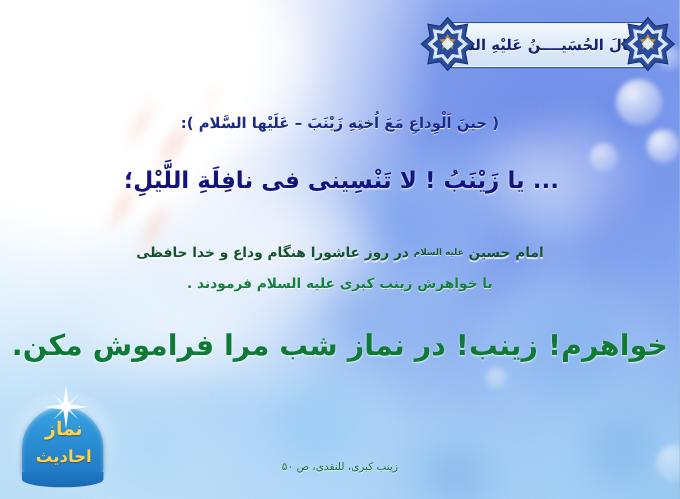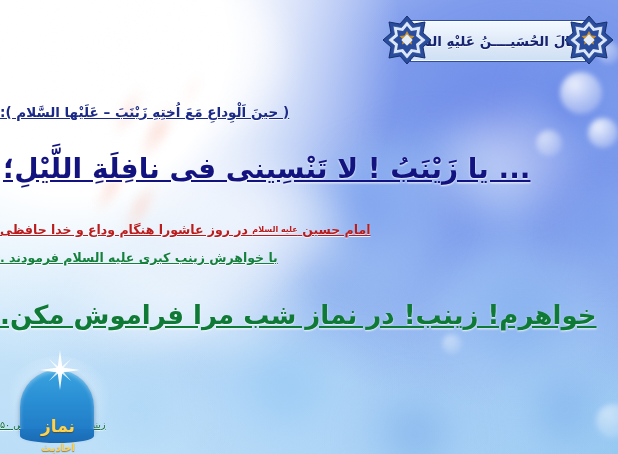--- a/index.html
+++ b/index.html
@@ -118,41 +118,40 @@
     width: 50px;
     height: 50px;
   }
   .medallion.left  { left: -2px; }
   .medallion.right { right: -2px; }
 
   
   .txt {
     position: absolute;
     direction: rtl;
-    text-align: left;
+    text-align: center;
     white-space: nowrap;
     font-weight: bold;
-    text-decoration: underline;
   }
   #line-intro {
     left: 0; right: 0; top: 104px;
     color: #1b2a86;
     font-size: 13.5px;
     text-shadow: 0 1px 1px rgba(255,255,255,0.85);
   }
   #line-arabic {
     left: 3px; right: 0; top: 152px;
     color: #13137f;
-    font-size: 28px;
+    font-size: 21px;
     letter-spacing: 0.2px;
     text-shadow: 0 1px 2px rgba(255,255,255,0.9);
   }
   #line-fa1 {
     left: 0; right: 0; top: 222px;
-    color: #b91c1c;
+    color: #14532d;
     font-size: 12.5px;
     text-shadow: 0 1px 1px rgba(255,255,255,0.8);
   }
   #line-fa2 {
     left: 0; right: 0; top: 250px;
     color: #15803d;
     font-size: 12.5px;
     text-shadow: 0 1px 1px rgba(255,255,255,0.8);
   }
   #line-fa-big {
@@ -196,24 +195,23 @@
   }
   .logo-word {
     position: absolute;
     width: 100%;
     text-align: center;
     color: #ffd24d;
     font-weight: bold;
     direction: rtl;
     text-shadow: 0 1px 1px rgba(90,50,0,0.55);
     z-index: 3;
-    margin-top: 36px;
   }
   #logo-word-top    { top: 28px; font-size: 17px; letter-spacing: -1px; }
-  #logo-word-bottom { top: 54px; font-size: 10px; letter-spacing: -0.5px; }
+  #logo-word-bottom { top: 54px; font-size: 15px; letter-spacing: -0.5px; }
   #logo-sparkle {
     position: absolute;
     left: 30px; top: -2px;
     width: 40px; height: 40px;
     z-index: 4;
   }
   #logo-glow {
     position: absolute;
     left: -6px; top: 4px;
     width: 108px; height: 96px;

